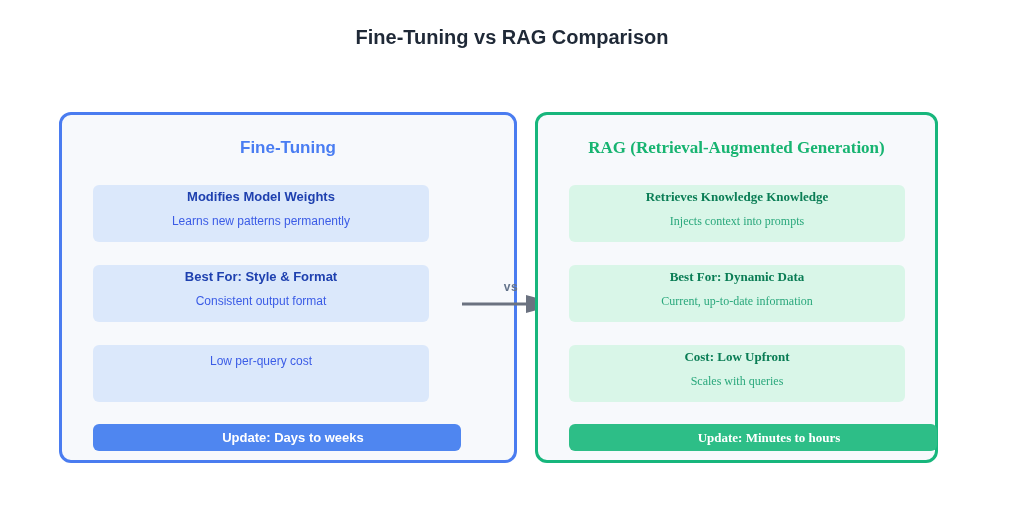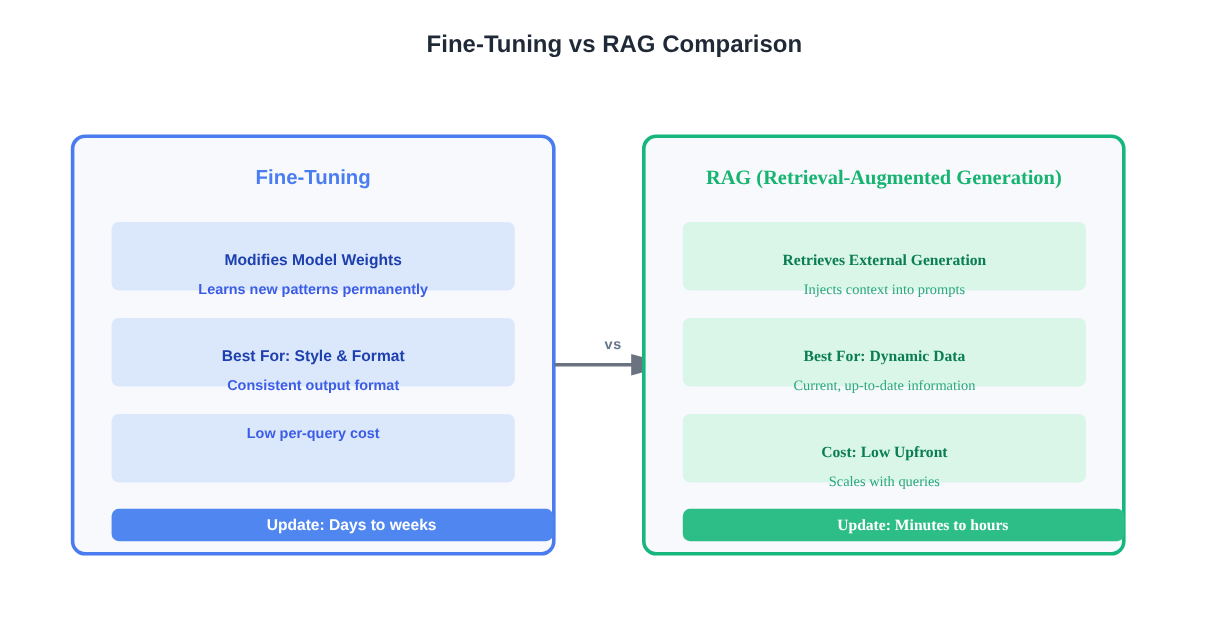--- a/index.html
+++ b/index.html
@@ -8,45 +8,45 @@
     background:var(--canvas-bg,#fff);
     font-family:"Liberation Sans", sans-serif;
     overflow:hidden;
   }
   .diagram-title {
     position:absolute; top:26px; left:0; width:100%;
     text-align:center; font-size:20px; font-weight:bold;
     color:var(--title-text);
   }
   .panel {
-    position:absolute; top:112px; height:351px; width:404px;
+    position:absolute; top:112px; height:351px; width:458px;
     box-sizing:border-box; border:3px solid; border-radius:12px;
     background:var(--panel-bg);
   }
   .panel-left  { left:59px;  border-color:var(--blue-border); }
   .panel-right { left:535px; width:403px; border-color:var(--green-border);font-family:Liberation Serif, serif; }
   .panel-heading {
     position:absolute; top:23px; left:0; width:100%; margin:0;
     text-align:center; font-size:17px; font-weight:bold;
   }
   .panel-left  .panel-heading { color:var(--blue-heading); }
   .panel-right .panel-heading { color:var(--green-heading); }
   .card {
     position:absolute; left:31px; width:336px; height:57px;
     border-radius:6px; text-align:center; box-sizing:border-box;
   }
   .card.pos-1 { top:70px; }
   .card.pos-2 { top:150px; }
   .card.pos-3 { top:230px; }
   .panel-left  .card { background:var(--blue-card-bg); }
   .panel-right .card { background:var(--green-card-bg); }
-  .card-title   { padding-top:24px; font-size:13px; font-weight:bold; line-height:16px; }
+  .card-title   { padding-top:4px; font-size:13px; font-weight:bold; line-height:16px; }
   .card-subtitle{ margin-top:9px; font-size:12px; line-height:14px; }
   .panel-left  .card-title    { color:var(--blue-card-title); }
-  .panel-left  .card-subtitle { color:var(--blue-card-subtitle);font-weight:bold; }
+  .panel-left  .card-subtitle { color:var(--blue-card-subtitle); }
   .panel-right .card-title    { color:var(--green-card-title); }
   .panel-right .card-subtitle { color:var(--green-card-subtitle); }
   .pill {
     position:absolute; top:309px; left:31px; width:336px; height:27px;
     border-radius:6px; text-align:center; line-height:27px;
     font-size:13px; font-weight:bold; color:var(--pill-text);padding-left:32px;
   }
   .panel-left  .pill { background:var(--blue-pill-bg); }
   .panel-right .pill { background:var(--green-pill-bg); }
   .edge {
@@ -92,21 +92,21 @@
     <svg width="98" height="22" viewBox="0 0 98 22">
       <line class="edge-line" x1="0" y1="9" x2="70" y2="9"></line>
       <polygon class="edge-arrowhead" points="64,0 97,9 64,18"></polygon>
     </svg>
   </div>
 
   <section class="panel panel-right">
     <h2 class="panel-heading">RAG (Retrieval-Augmented Generation)</h2>
 
     <div class="card pos-1">
-      <div class="card-title">Retrieves External Generation</div>
+      <div class="card-title">Retrieves Knowledge Knowledge</div>
       <div class="card-subtitle">Injects context into prompts</div>
     </div>
 
     <div class="card pos-2">
       <div class="card-title">Best For: Dynamic Data</div>
       <div class="card-subtitle">Current, up-to-date information</div>
     </div>
 
     <div class="card pos-3">
       <div class="card-title">Cost: Low Upfront</div>

